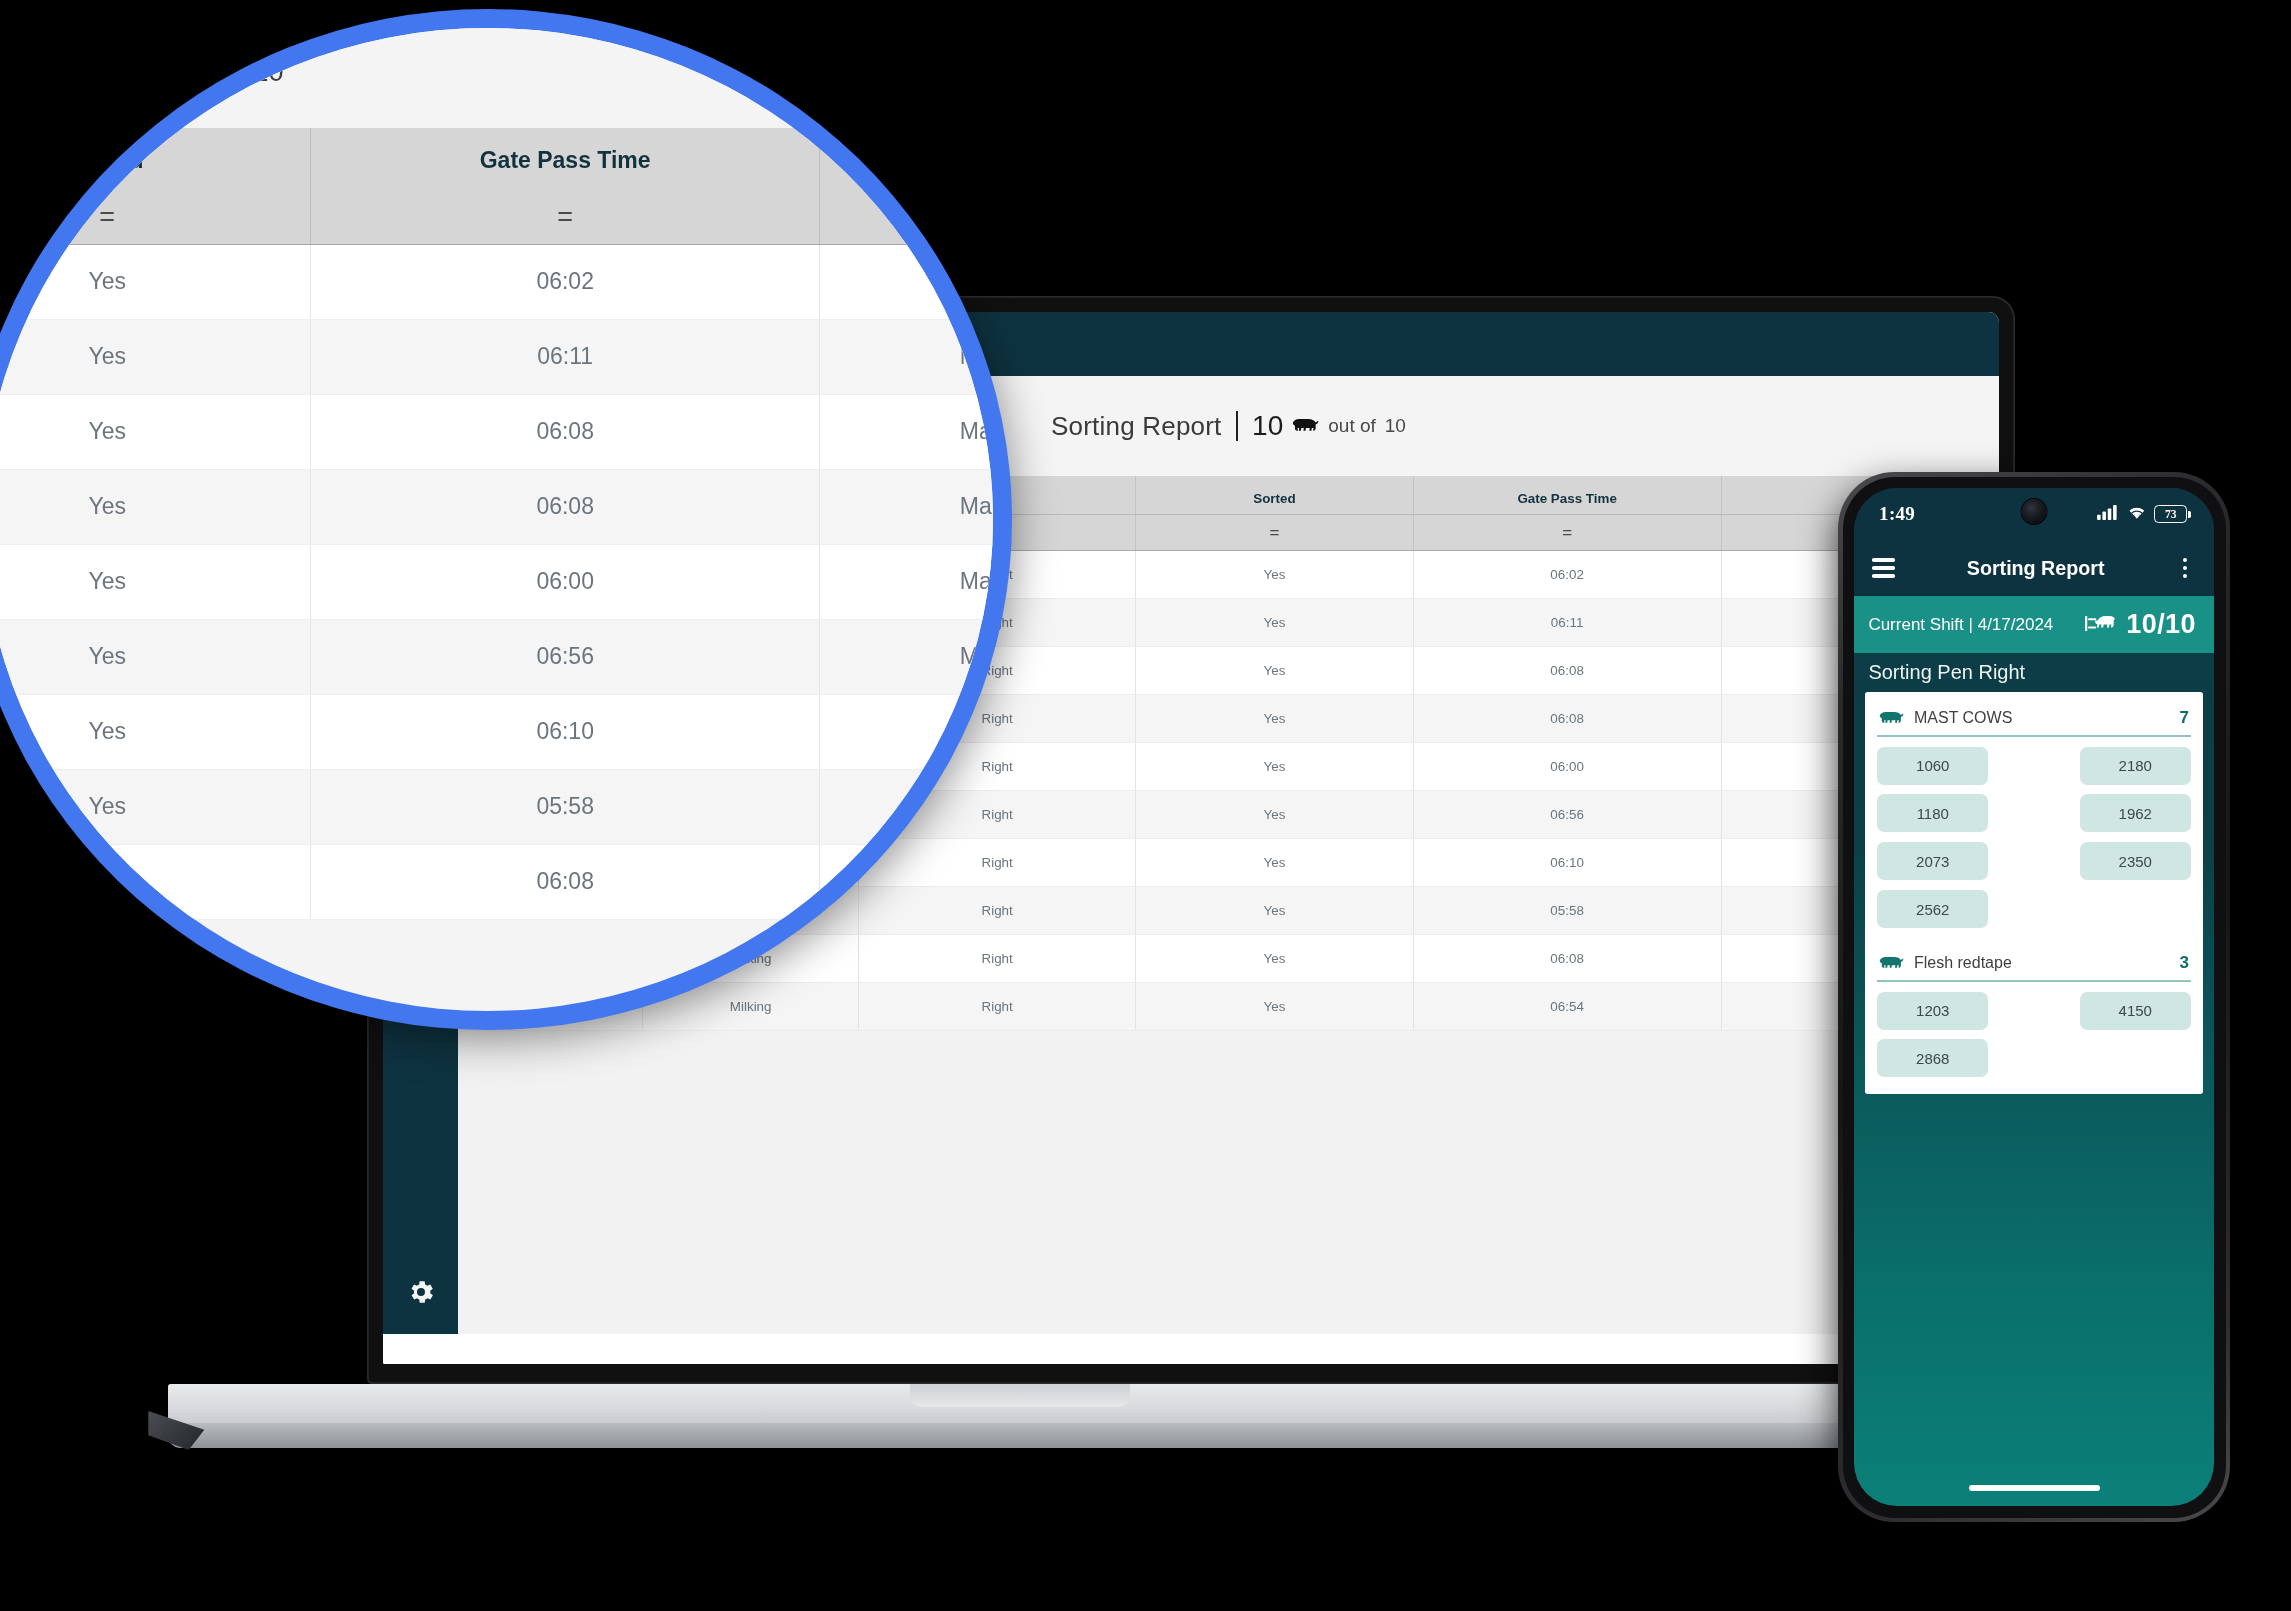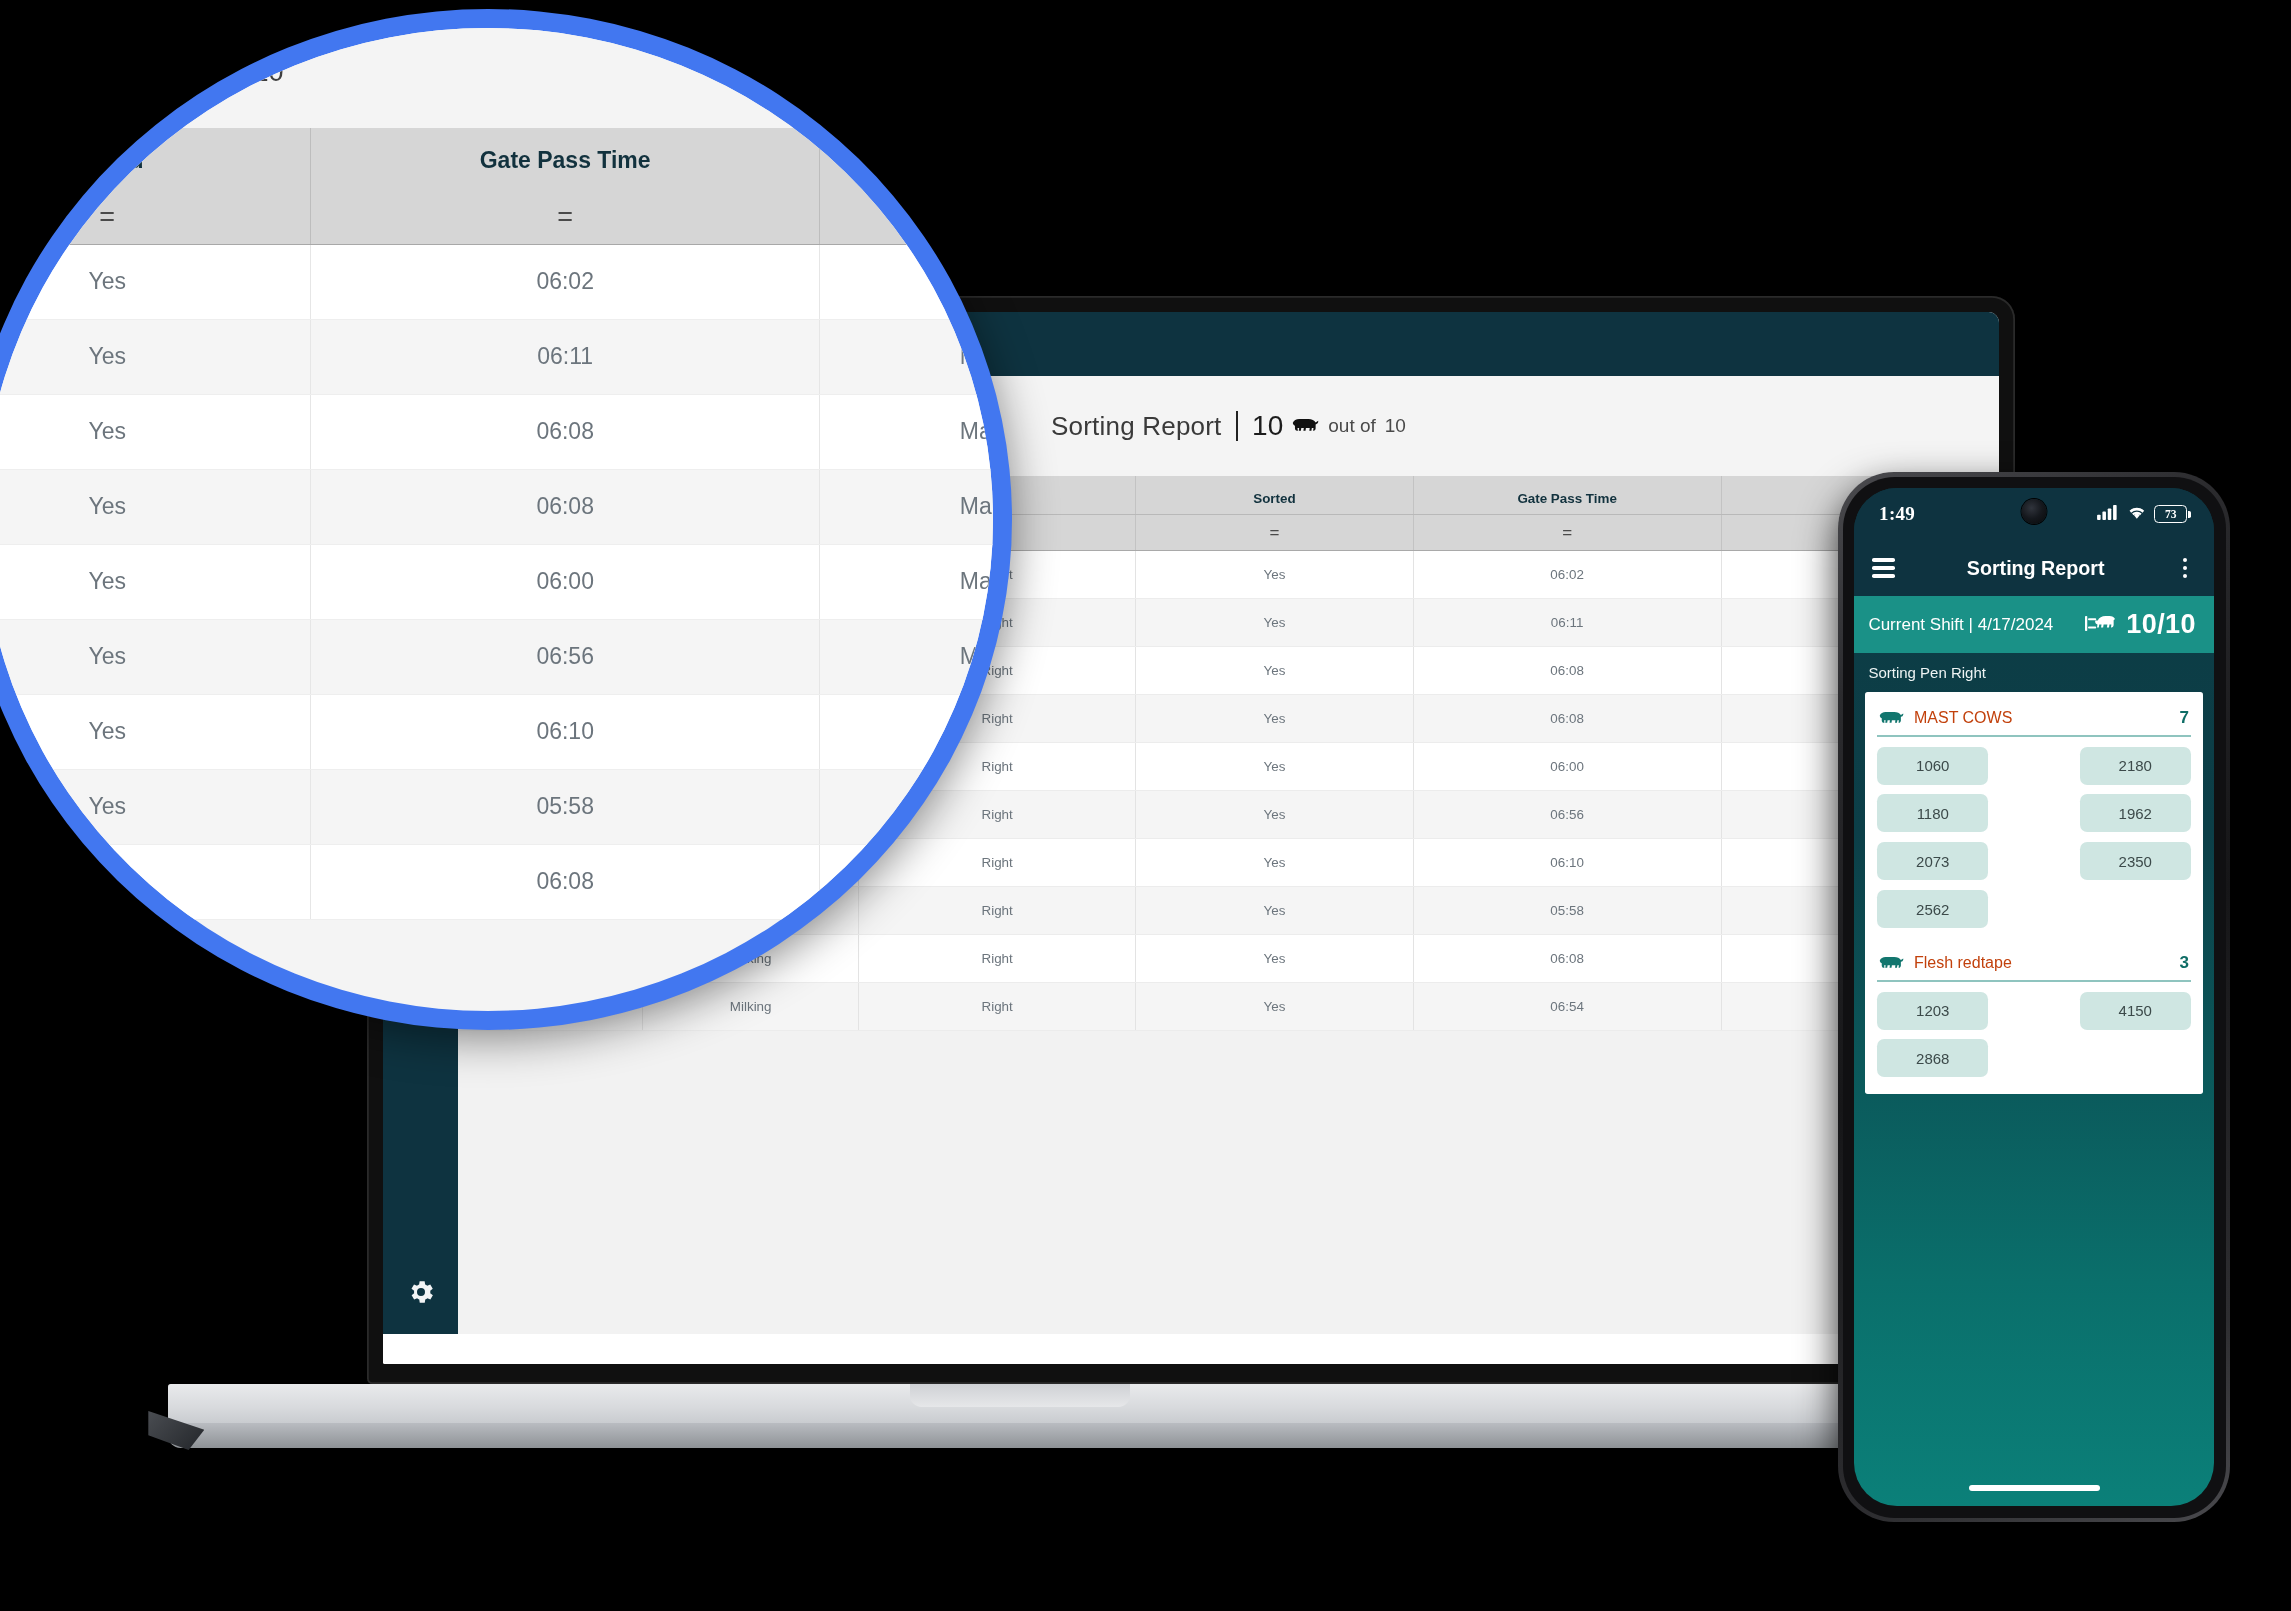--- a/index.html
+++ b/index.html
@@ -149,29 +149,29 @@
   .ph-shiftbar {
     background: #1a9187; color: #fff; flex: 0 0 auto;
     height: 57px; display: flex; align-items: center; justify-content: space-between;
     padding: 0 18px 0 14.3px;
   }
   .ph-shift-label { font-size: 17px; }
   .ph-shift-right { display: flex; align-items: center; gap: 11px; }
   .ph-shift-count { font-size: 27px; font-weight: 700; letter-spacing: 0.4px; }
 
   .ph-pen { height: 39px; display: flex; align-items: center; padding-left: 14.3px;
-            color: #eef4f4; font-size: 15px; background: transparent; flex: 0 0 auto; }
+            color: #eef4f4; font-size: 20px; background: transparent; flex: 0 0 auto; }
 
   .ph-card {
     background: #fff; margin: 0 10.7px; border-radius: 2.7px; padding: 10.7px 10.7px 12.5px;
     flex: 0 0 auto;
   }
   .grp-head { display: flex; align-items: center; justify-content: space-between; padding: 5.4px 3.6px 7.2px; }
   .grp-left { display: flex; align-items: center; gap: 9.9px; }
-  .grp-name { color: #c2410c; font-size: 16px; }
+  .grp-name { color: #404040; font-size: 16px; }
   .grp-count { color: #0f6d66; font-size: 17px; font-weight: 700; }
   .grp-rule { height: 1.3px; background: #8fc4bf; margin: 0 1.8px 9.9px; }
   .tags { display: flex; flex-wrap: wrap; gap: 9.9px 10.7px; padding: 0 1.8px 3.6px; justify-content: space-between; }
   .tag {
     width: 111px; height: 38px; border-radius: 7.2px; background: #cfe6e2;
     display: flex; align-items: center; justify-content: center;
     color: #3c4a4a; font-size: 15px;
   }
   .grp-gap { height: 16px; }
   .ph-filler { flex: 1 1 auto; }

